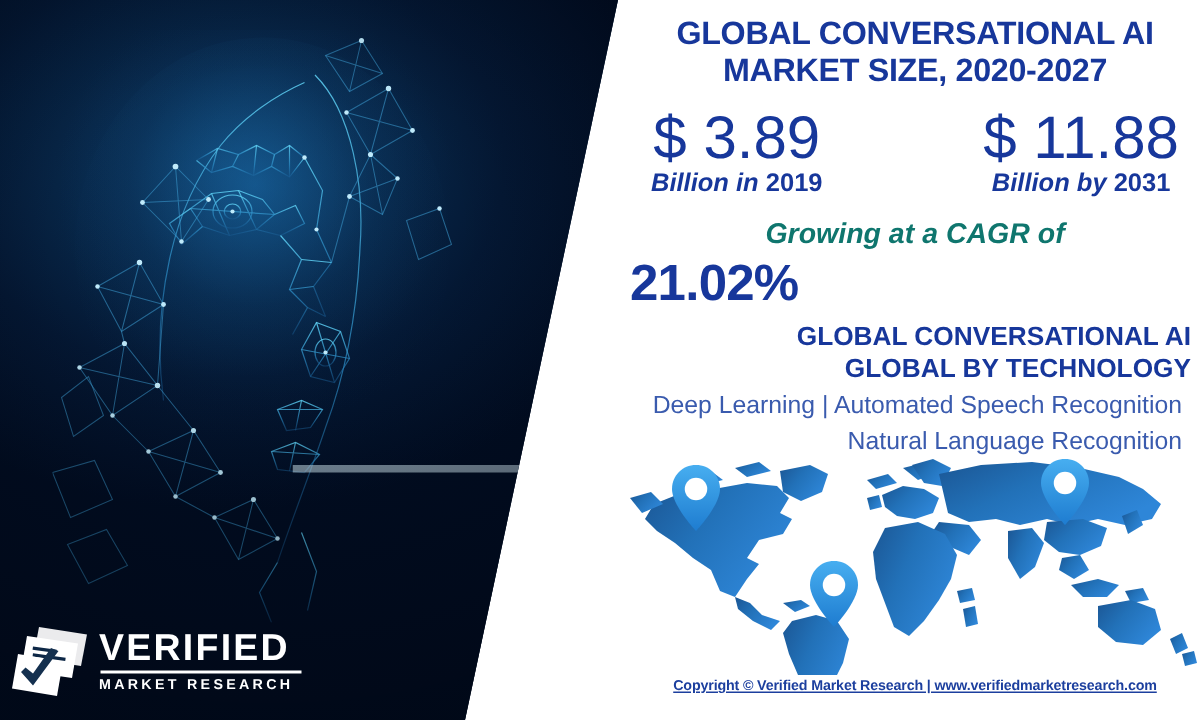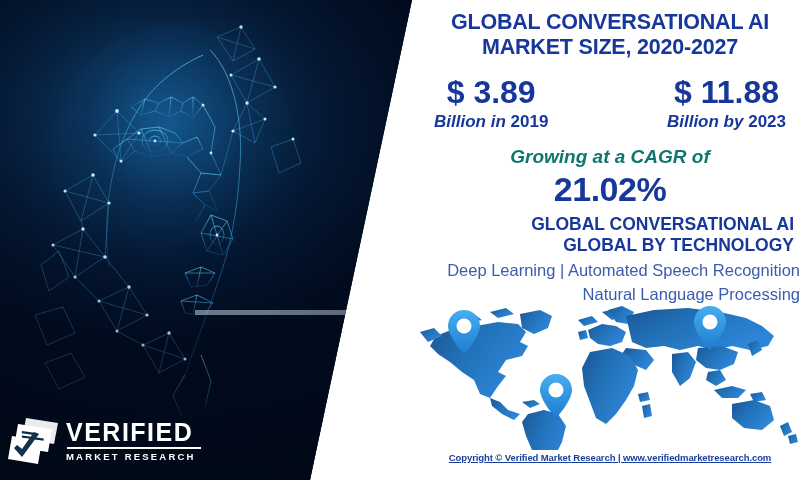--- a/index.html
+++ b/index.html
@@ -82,22 +82,22 @@
     top: 74px;
     width: 380px;
     display: flex;
     justify-content: space-between;
     padding: 0 14px;
     box-sizing: border-box;
   }
   .figure-block { text-align: center; }
   .figure-amount {
     color: #17379B;
-    font-weight: bold;
-    font-size: 32px;
+    font-weight: normal;
+    font-size: 40px;
     line-height: 36px;
     white-space: nowrap;
   }
   .figure-caption {
     color: #17379B;
     font-size: 17px;
     line-height: 22px;
     white-space: nowrap;
     margin-top: 1px;
     text-align: center;
@@ -120,21 +120,20 @@
     color: #0f766e;
     font-size: 19px;
     font-style: italic;
     font-weight: bold;
   }
   .cagr-value {
     position: absolute;
     left: 0;
     top: 170px;
     width: 380px;
-    text-align: center;
     color: #17379B;
     font-size: 34px;
     font-weight: bold;
     letter-spacing: -0.5px;
   }
 
   .subhead {
     position: absolute;
     left: 0;
     top: 214px;
@@ -148,21 +147,21 @@
     line-height: 21px;
   }
   .subhead .l2 { display: block; }
 
   .tech-list {
     position: absolute;
     left: 0;
     top: 258px;
     width: 380px;
     text-align: right;
-    padding-right: 0;
+    padding-right: 12px;
     box-sizing: border-box;
     color: #3A5BAE;
     font-size: 16.5px;
     line-height: 24px;
   }
   .tech-list .l2 { display: block; }
 
   .map-wrap {
     position: absolute;
     left: -18px;
@@ -432,36 +431,36 @@
         <div class="figure-amount">$ 3.89</div>
         <div class="figure-caption">
           <span class="lead">Billion in</span>
           <span class="yr">2019</span>
         </div>
       </div>
       <div class="figure-block">
         <div class="figure-amount">$ 11.88</div>
         <div class="figure-caption">
           <span class="lead">Billion by</span>
-          <span class="yr">2023</span>
+          <span class="yr">2031</span>
         </div>
       </div>
     </div>
 
     <div class="cagr-label">Growing at a CAGR of</div>
     <div class="cagr-value">21.02%</div>
 
     <div class="subhead">
       <span>GLOBAL CONVERSATIONAL AI</span>
       <span class="l2">GLOBAL BY TECHNOLOGY</span>
     </div>
 
     <div class="tech-list">
       <span>Deep Learning | Automated Speech Recognition</span>
-      <span class="l2">Natural Language Processing</span>
+      <span class="l2">Natural Language Recognition</span>
     </div>
 
     <div class="map-wrap">
       <svg class="map-svg" width="400" height="148" viewBox="0 0 400 148">
         <defs>
           <linearGradient id="mapGrad" x1="0" y1="0" x2="1" y2="0.6">
             <stop offset="0%" stop-color="#1B5694"></stop>
             <stop offset="45%" stop-color="#2271B8"></stop>
             <stop offset="100%" stop-color="#2E86D8"></stop>
           </linearGradient>

